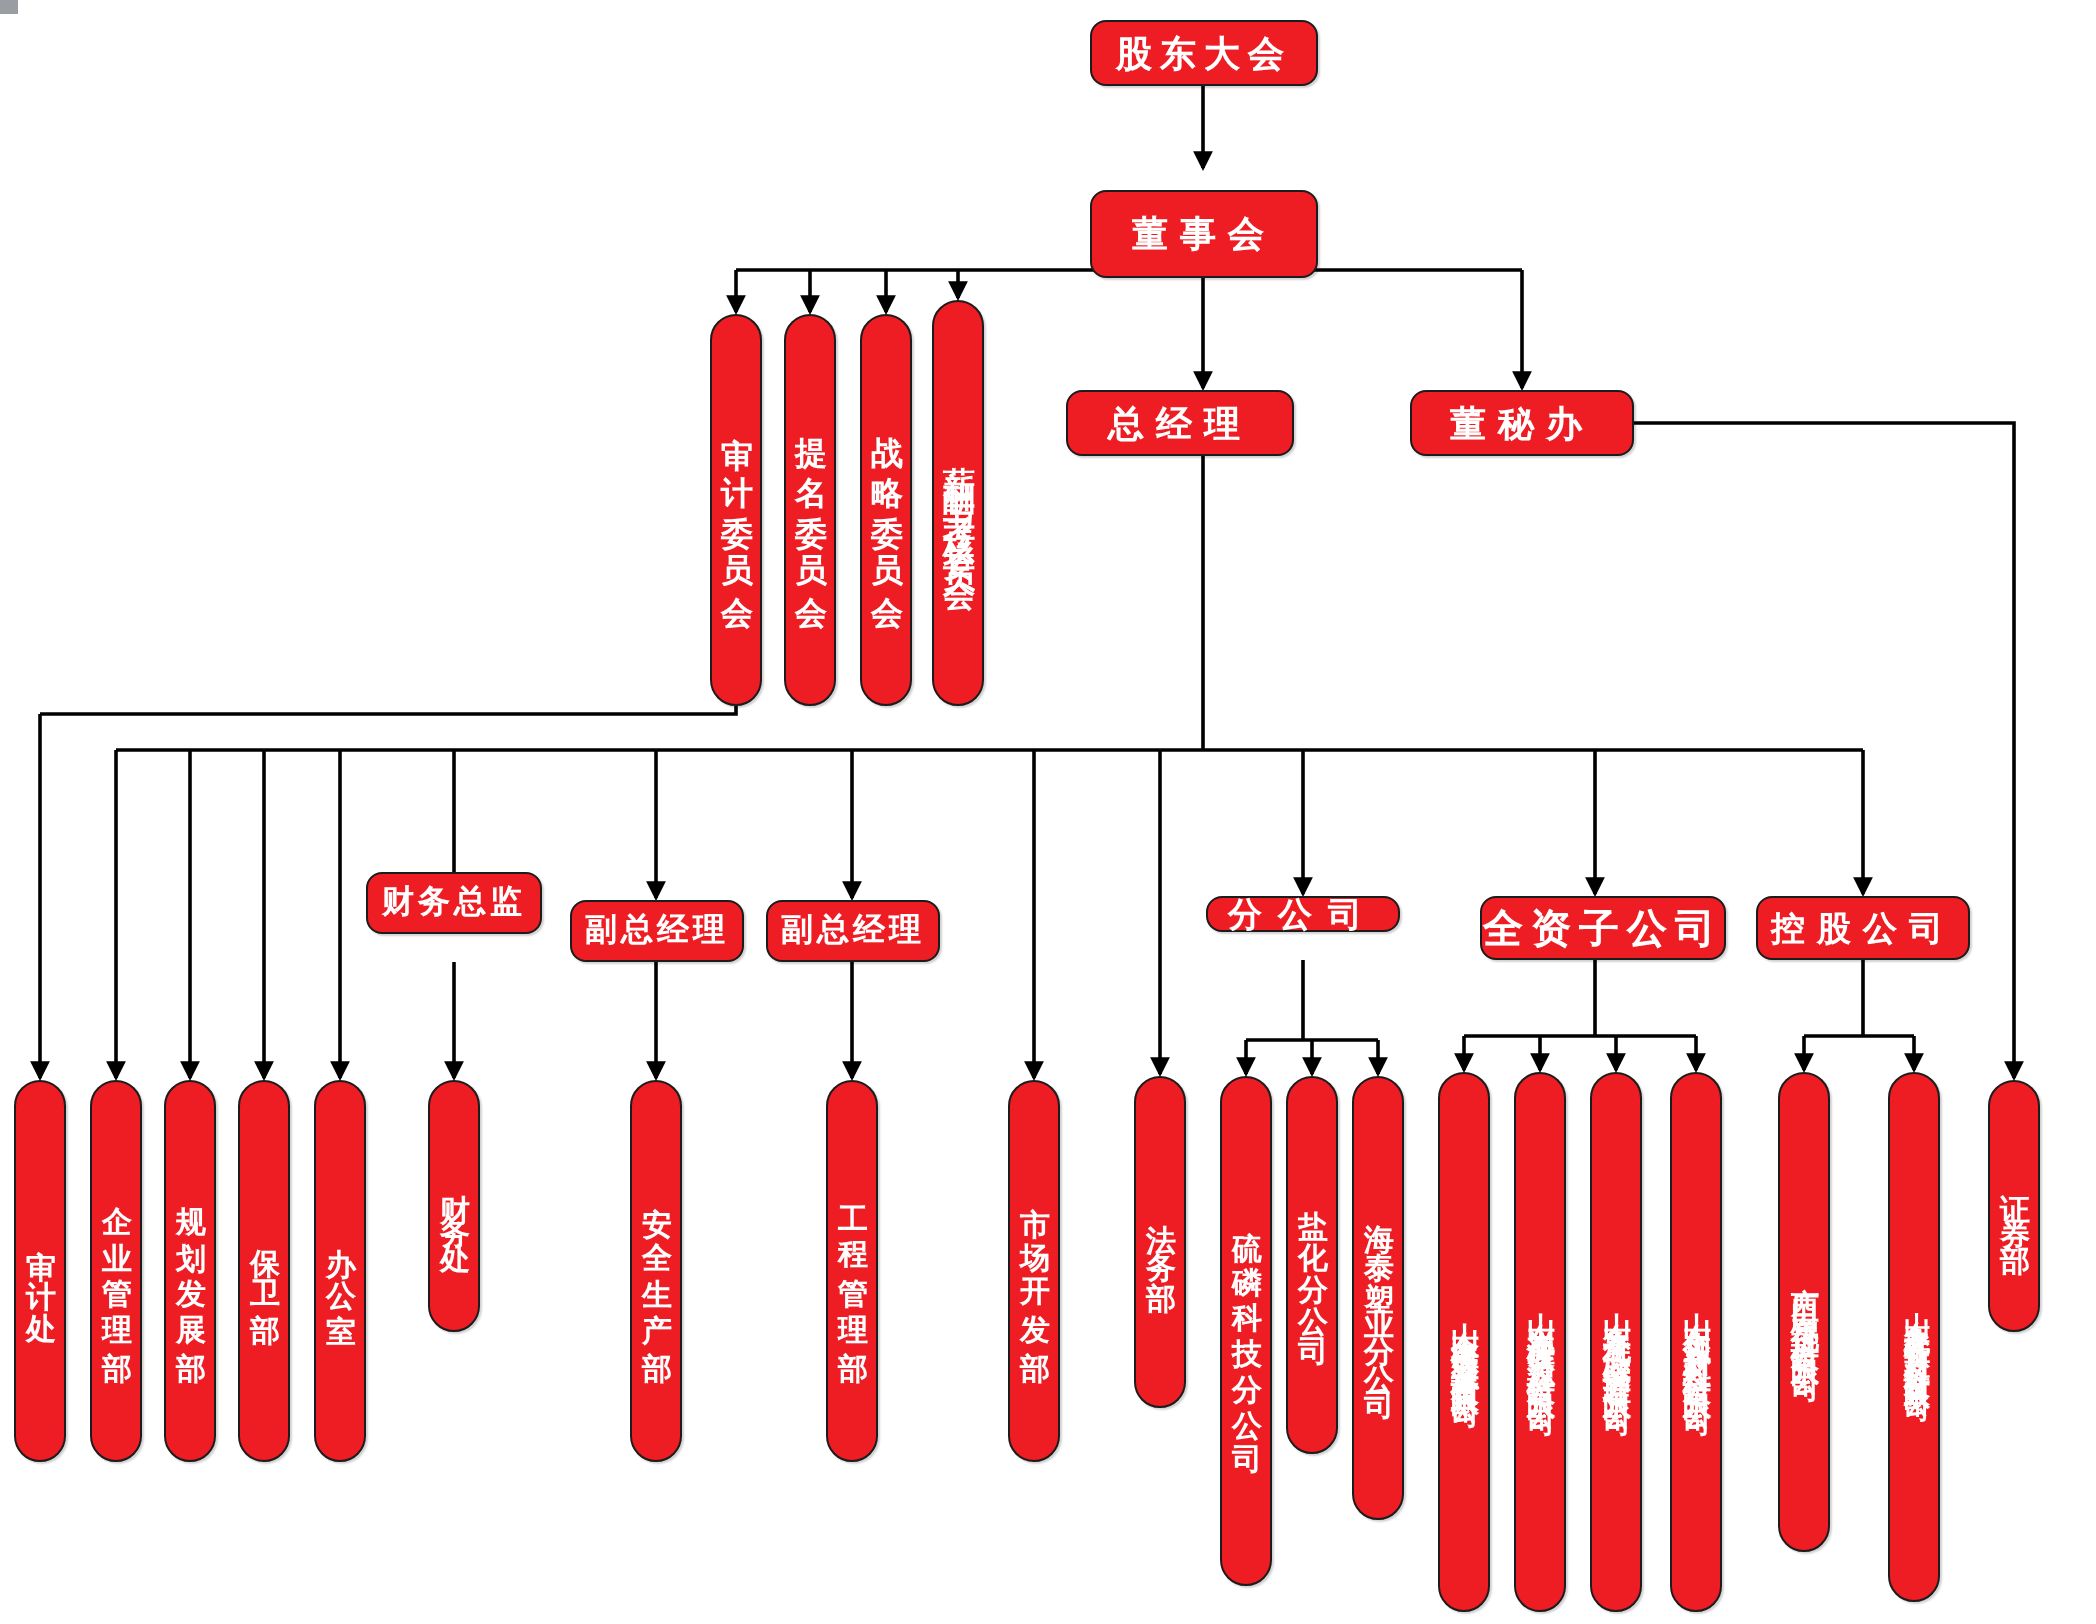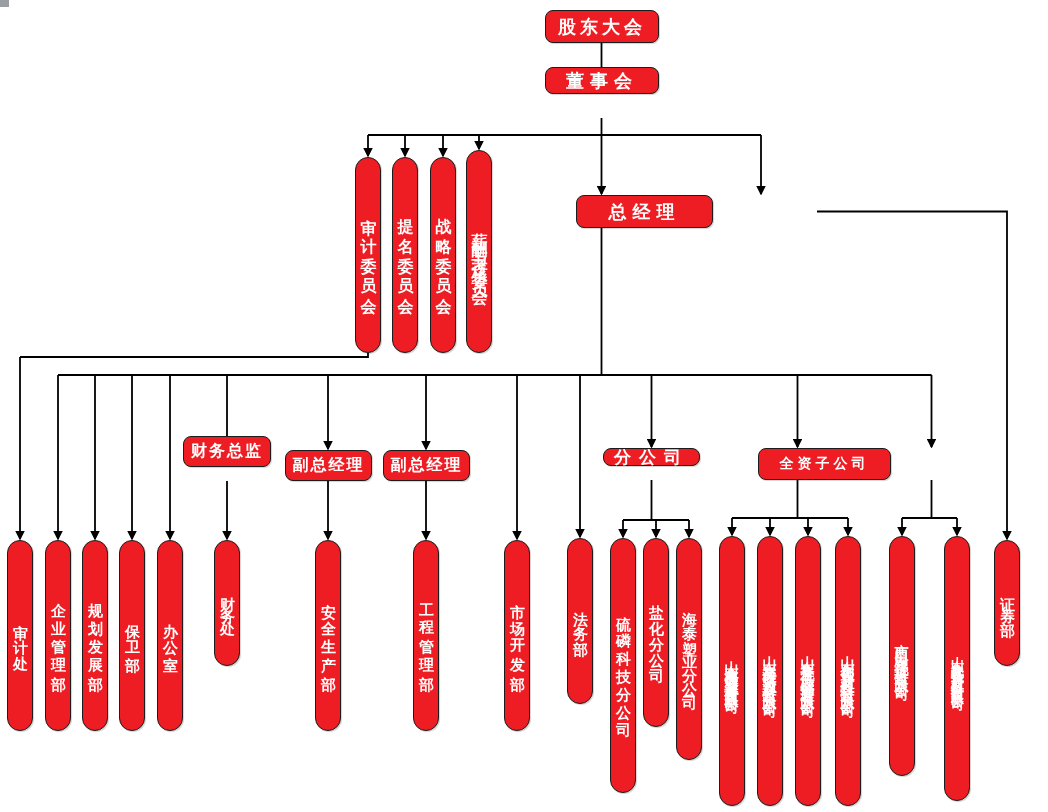--- a/index.html
+++ b/index.html
@@ -79,33 +79,35 @@
       <path d="M770 518 V535" marker-end="url(#arw)"></path>
       <path d="M808 518 V535" marker-end="url(#arw)"></path>
       <path d="M848 518 V535" marker-end="url(#arw)"></path>
       <path d="M902 518 V535" marker-end="url(#arw)"></path>
       <path d="M957 518 V535" marker-end="url(#arw)"></path>
       <path d="M817 211.5 H1007 V539" marker-end="url(#arw)"></path>
     </g>
   </svg>
 
   <div class="node hnode" style="left:545px;top:10px;width:114px;height:33px;letter-spacing:4px">股东大会</div>
-  <div class="node hnode" style="left:545px;top:67px;width:114px;height:27px;letter-spacing:6px">董事会</div>
-  <div class="node hnode" style="left:576px;top:195px;width:137px;height:33px;letter-spacing:6px">总经理</div>
+  <div class="node hnode" style="left:545px;top:95px;width:114px;height:44px;letter-spacing:6px">董事会</div>
+  <div class="node hnode" style="left:533px;top:195px;width:114px;height:33px;letter-spacing:6px">总经理</div>
+  <div class="node hnode" style="left:705px;top:195px;width:112px;height:33px;letter-spacing:6px">董秘办</div>
 
   <div class="node vnode" style="left:355px;top:157px;height:196px;font-size:16px;letter-spacing:20px">审计委员会</div>
   <div class="node vnode" style="left:392px;top:157px;height:196px;font-size:16px;letter-spacing:20px">提名委员会</div>
   <div class="node vnode" style="left:430px;top:157px;height:196px;font-size:16px;letter-spacing:20px">战略委员会</div>
   <div class="node vnode" style="left:466px;top:150px;height:203px;font-size:16px;letter-spacing:8px">薪酬与考核委员会</div>
 
   <div class="node hnode" style="left:183px;top:436px;width:88px;height:31px;font-size:16px;letter-spacing:2px">财务总监</div>
   <div class="node hnode" style="left:285px;top:450px;width:87px;height:31px;font-size:16px;letter-spacing:2px">副总经理</div>
   <div class="node hnode" style="left:383px;top:450px;width:87px;height:31px;font-size:16px;letter-spacing:2px">副总经理</div>
   <div class="node hnode" style="left:603px;top:448px;width:97px;height:18px;font-size:17px;letter-spacing:8px">分公司</div>
-  <div class="node hnode" style="left:758px;top:448px;width:133px;height:32px;font-size:14px;letter-spacing:4px">全资子公司</div>
+  <div class="node hnode" style="left:740px;top:448px;width:123px;height:32px;font-size:20px;letter-spacing:4px">全资子公司</div>
+  <div class="node hnode" style="left:878px;top:448px;width:107px;height:32px;font-size:17px;letter-spacing:6px">控股公司</div>
 
   <div class="node vnode" style="left:7px;top:540px;height:191px;letter-spacing:16px">审计处</div>
   <div class="node vnode" style="left:45px;top:540px;height:191px;letter-spacing:18px">企业管理部</div>
   <div class="node vnode" style="left:82px;top:540px;height:191px;letter-spacing:18px">规划发展部</div>
   <div class="node vnode" style="left:119px;top:540px;height:191px;letter-spacing:16px">保卫部</div>
   <div class="node vnode" style="left:157px;top:540px;height:191px;letter-spacing:16px">办公室</div>
   <div class="node vnode" style="left:214px;top:540px;height:126px;letter-spacing:12px">财务处</div>
   <div class="node vnode" style="left:315px;top:540px;height:191px;letter-spacing:18px">安全生产部</div>
   <div class="node vnode" style="left:413px;top:540px;height:191px;letter-spacing:18px">工程管理部</div>
   <div class="node vnode" style="left:504px;top:540px;height:191px;letter-spacing:18px">市场开发部</div>

